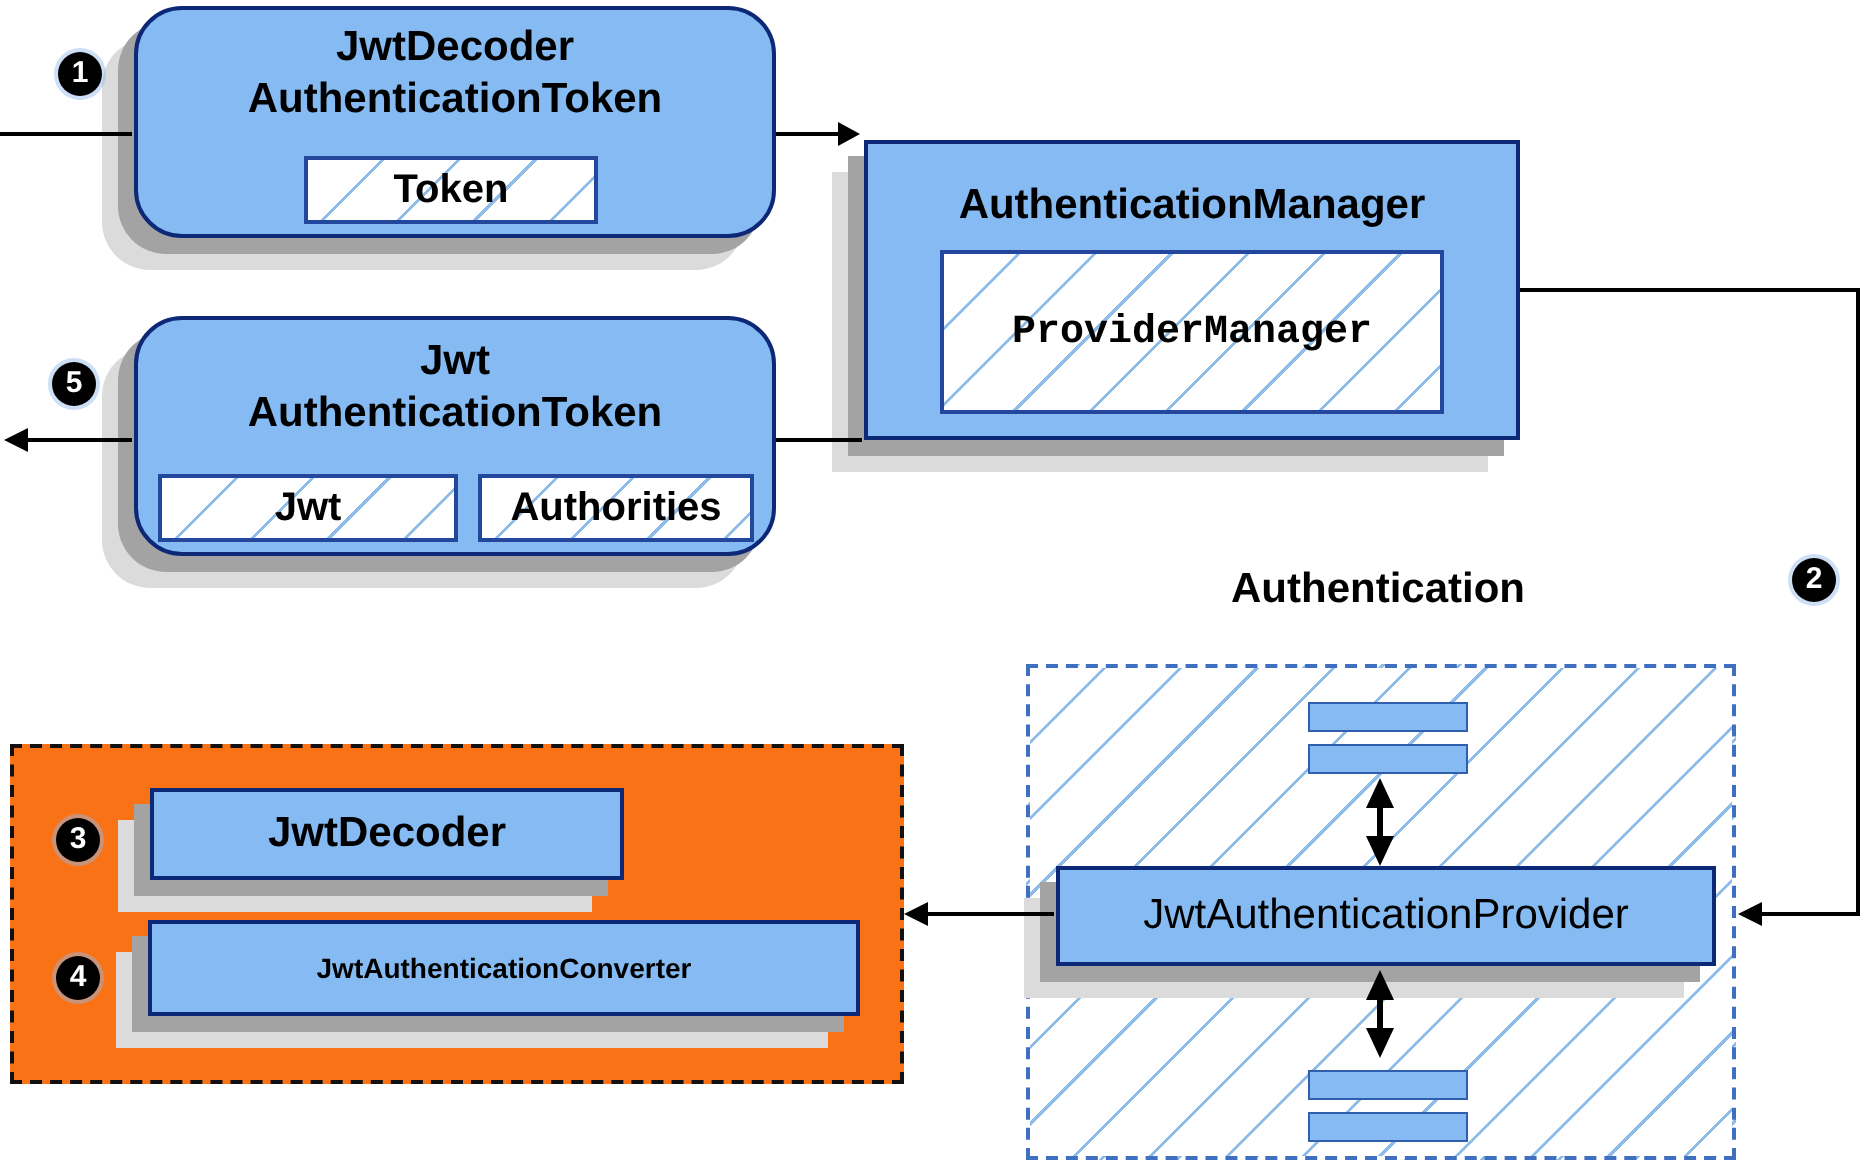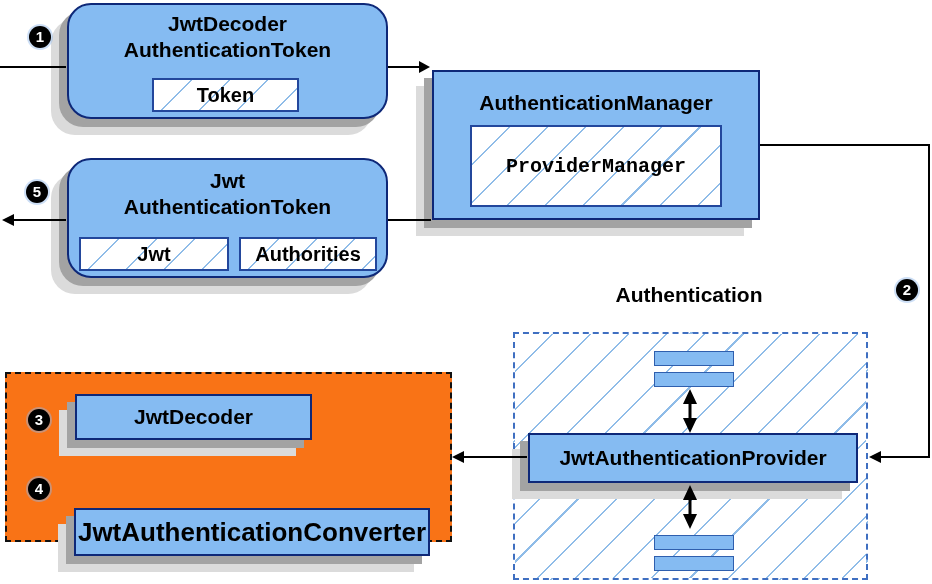--- a/index.html
+++ b/index.html
@@ -141,32 +141,32 @@
     </div>
   </div>
 
   <div class="label-flex" style="left:543px; top:266px; width:292px; height:56px; flex-direction:column; font-size:21px; line-height:27px;">
     <div>Authentication</div>
   </div>
 
   <div class="providers-region hatch" style="left:513px; top:332px; width:355px; height:248px;">
     <div class="bar" style="left:139px; top:17px; width:80px; height:15px;"></div>
     <div class="bar" style="left:139px; top:38px; width:80px; height:15px;"></div>
-    <div class="box" style="left:13px; top:99px; width:330px; height:50px; display:flex; align-items:center; justify-content:center; font-weight:bold; font-size:21px;">
+    <div class="box" style="left:13px; top:99px; width:330px; height:50px; display:flex; align-items:center; justify-content:center; font-weight:normal; font-size:21px;">
       <span>JwtAuthenticationProvider</span>
     </div>
     <div class="bar" style="left:139px; top:201px; width:80px; height:15px;"></div>
     <div class="bar" style="left:139px; top:222px; width:80px; height:15px;"></div>
   </div>
 
   <div class="black-dashed-box" style="left:5px; top:372px; width:447px; height:170px;">
     <div class="box" style="left:68px; top:20px; width:237px; height:46px; display:flex; align-items:center; justify-content:center; font-weight:bold; font-size:21px;">
       <span>JwtDecoder</span>
     </div>
-    <div class="box" style="left:67px; top:86px; width:356px; height:48px; display:flex; align-items:center; justify-content:center; font-weight:bold; font-size:26px;margin-top:48px;">
+    <div class="box" style="left:67px; top:86px; width:356px; height:48px; display:flex; align-items:center; justify-content:center; font-weight:bold; font-size:14px;">
       <span>JwtAuthenticationConverter</span>
     </div>
   </div>
 
   <div class="badge" style="left:29px; top:26px;">1</div>
   <div class="badge" style="left:896px; top:279px;">2</div>
   <div class="badge" style="left:28px; top:409px;">3</div>
   <div class="badge" style="left:28px; top:478px;">4</div>
   <div class="badge" style="left:26px; top:181px;">5</div>
 

